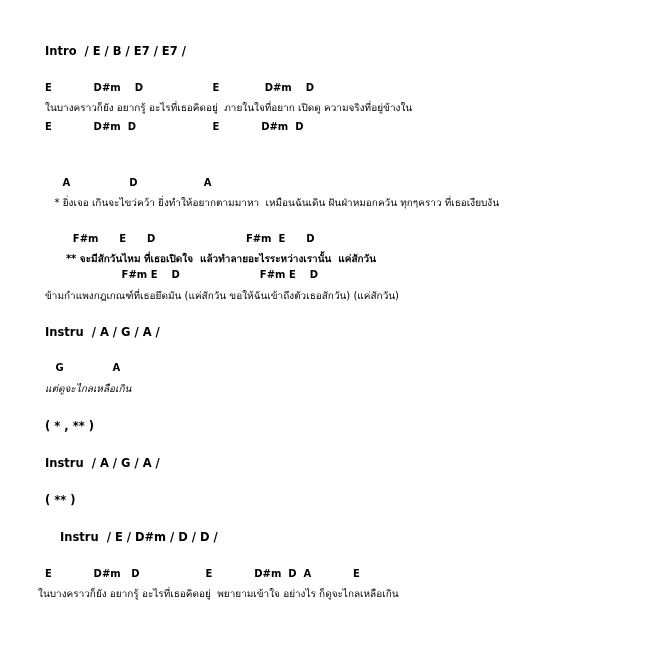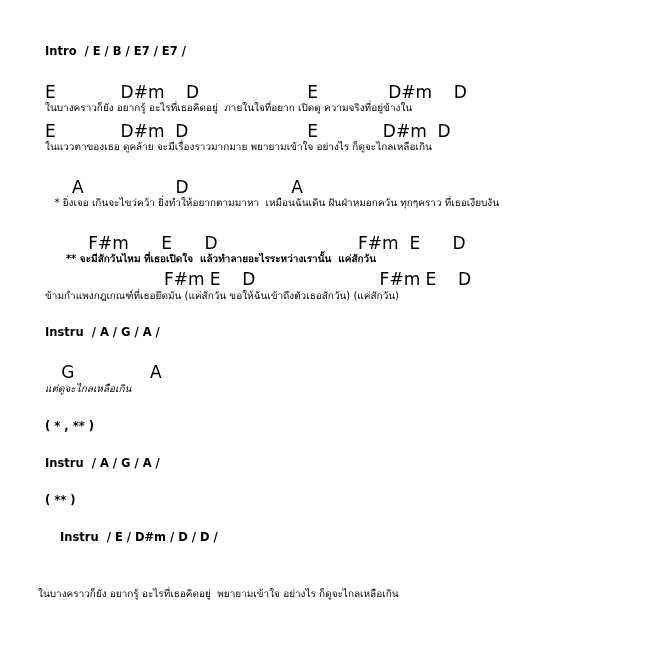--- a/index.html
+++ b/index.html
@@ -20,22 +20,22 @@
     height: 650px;
     padding: 0;
     box-sizing: border-box;
   }
   .block {
     position: absolute;
     white-space: pre;
   }
   .chords {
     font-family: "DejaVu Sans", sans-serif;
-    font-weight: normal;
-    font-size: 17px;
+    font-weight: bold;
+    font-size: 10px;
     letter-spacing: 0px;
     white-space: pre;
   }
   .lyrics {
     font-family: "DejaVu Sans", sans-serif;
     font-size: 10px;
     white-space: pre;
   }
   .section {
     font-family: "DejaVu Sans", sans-serif;
@@ -51,28 +51,28 @@
   }
 </style>
 </head>
 <body>
 
 <div id="sheet">
     <div class="block section" style="left: 45px; top: 44px;">Intro  / E / B / E7 / E7 /</div>
     <div class="block chords" style="left: 45px; top: 82px;">E            D#m    D                    E             D#m    D</div>
     <div class="block lyrics" style="left: 45px; top: 100px;">ในบางคราวก็ยัง อยากรู้ อะไรที่เธอคิดอยู่  ภายในใจที่อยาก เปิดดู ความจริงที่อยู่ข้างใน</div>
     <div class="block chords" style="left: 45px; top: 121px;">E            D#m  D                      E            D#m  D</div>
-    <div class="block lyrics" style="left: 45px; top: 139px;">ในแววตาของเธอ ดูคล้าย จะมีเรื่องราวมากมาย พยายามเข้าใจ อย่างไร ก็ดูจะไกลเหลือเกิน</div>
     <div class="block lyrics" style="left: 45px; top: 195px;">   * ยิ่งเจอ เกินจะไขว่คว้า ยิ่งทำให้อยากตามมาหา  เหมือนฉันเดิน ฝันฝ่าหมอกควัน ทุกๆคราว ที่เธอเงียบงัน</div>
     <div class="block chords" style="left: 45px; top: 177px;">     A                 D                   A</div>
     <div class="block chords" style="left: 45px; top: 233px;">        F#m      E      D                          F#m  E      D</div>
     <div class="block lyrics" style="left: 45px; top: 251px; font-weight: bold;">      ** จะมีสักวันไหม ที่เธอเปิดใจ  แล้วทำลายอะไรระหว่างเรานั้น  แค่สักวัน</div>
     <div class="block chords" style="left: 45px; top: 269px;">                      F#m E    D                       F#m E    D</div>
     <div class="block lyrics" style="left: 45px; top: 288px;">ข้ามกำแพงกฎเกณฑ์ที่เธอยึดมัน (แค่สักวัน ขอให้ฉันเข้าถึงตัวเธอสักวัน) (แค่สักวัน)</div>
     <div class="block section" style="left: 45px; top: 325px;">Instru  / A / G / A /</div>
     <div class="block chords" style="left: 45px; top: 362px;">   G              A</div>
     <div class="block lyrics" style="left: 45px; top: 381px; font-style: italic;">แต่ดูจะไกลเหลือเกิน</div>
     <div class="block marker" style="left: 45px; top: 419px;">( * , ** )</div>
     <div class="block section" style="left: 45px; top: 456px;">Instru  / A / G / A /</div>
     <div class="block marker" style="left: 45px; top: 493px;">( ** )</div>
     <div class="block section" style="left: 44px; top: 530px; margin-left: 16px;">Instru  / E / D#m / D / D /</div>
+    <div class="block chords" style="left: 45px; top: 568px;">E            D#m   D                   E            D#m  D  A            E</div>
     <div class="block lyrics" style="left: 38px; top: 586px;">ในบางคราวก็ยัง อยากรู้ อะไรที่เธอคิดอยู่  พยายามเข้าใจ อย่างไร ก็ดูจะไกลเหลือเกิน</div>
   </div>
 
 </body></html>

